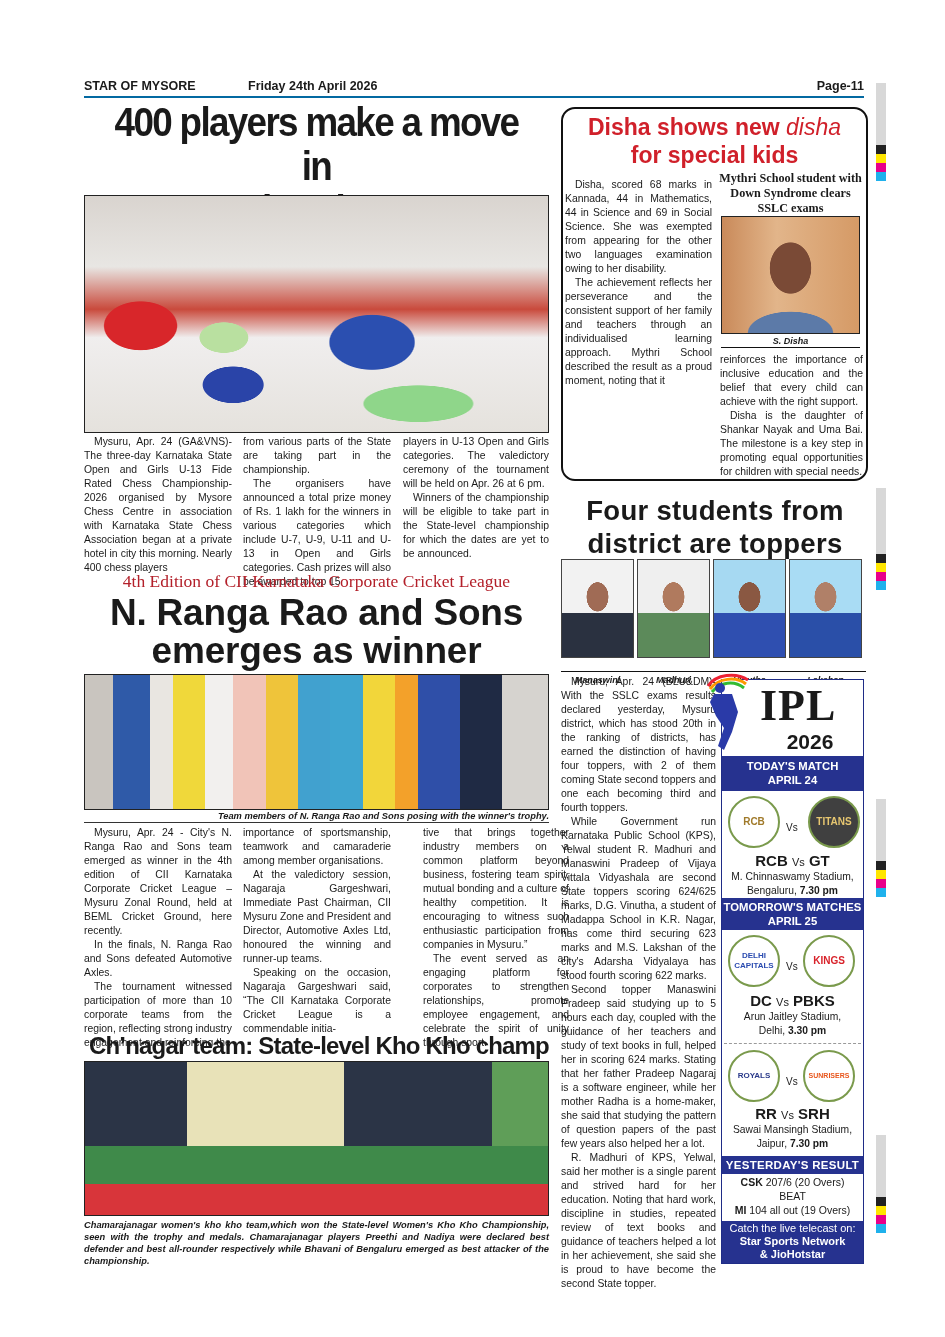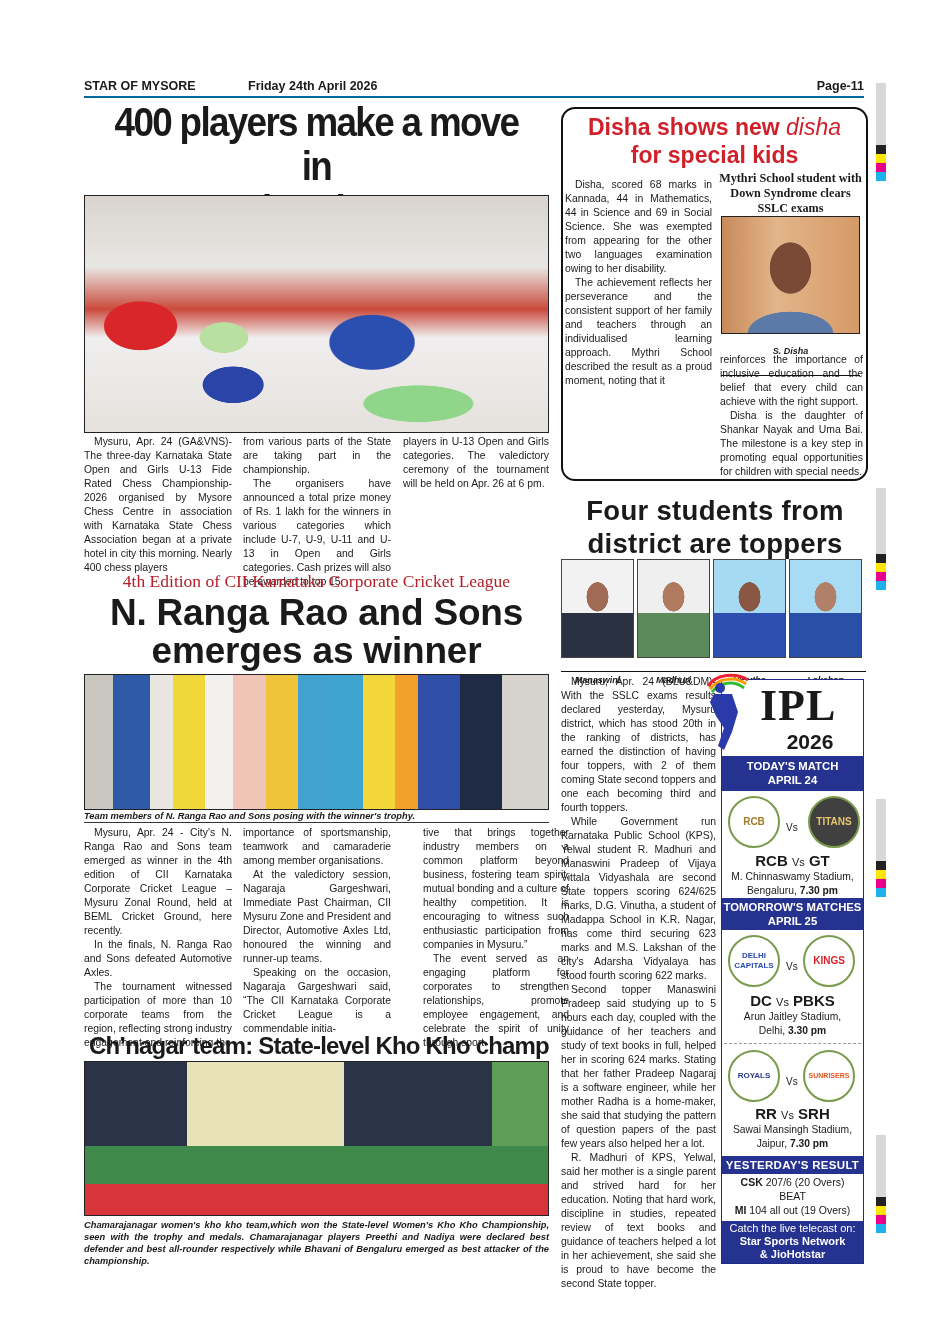--- a/index.html
+++ b/index.html
@@ -52,34 +52,34 @@
                 linear-gradient(90deg, #c98a5a, #e2b58a 40%, #d59a66); }
   .ph-topper { position: absolute; top: 559px; width: 73px; height: 99px; border: 1px solid #444; }
   .t1 { left: 561px; background: radial-gradient(ellipse 18px 24px at 50% 38%, #a06b55 0 60%, transparent 62%), linear-gradient(180deg, #f2f2f2 0 55%, #2a3140 55% 100%); }
   .t2 { left: 637px; background: radial-gradient(ellipse 18px 24px at 50% 38%, #b07a5e 0 60%, transparent 62%), linear-gradient(180deg, #efefef 0 55%, #5c8a5a 55% 100%); }
   .t3 { left: 713px; background: radial-gradient(ellipse 18px 24px at 50% 38%, #8a5842 0 60%, transparent 62%), linear-gradient(180deg, #a6d9f2 0 55%, #2f4fb0 55% 100%); }
   .t4 { left: 789px; background: radial-gradient(ellipse 18px 24px at 50% 38%, #b08068 0 60%, transparent 62%), linear-gradient(180deg, #a9dcf4 0 55%, #2a4fa8 55% 100%); }
   .topper-name { position: absolute; top: 675px; width: 73px; text-align: center; font-size: 9px; font-weight: bold; font-style: italic; }
   .topper-rule { left: 561px; top: 671px; width: 305px; height: 0; border-top: 1.5px solid #111; }
 
   .caption { font-size: 9.3px; font-style: italic; font-weight: bold; }
-  .cap-cricket { left: 84px; top: 811px; width: 465px; text-align: left; border-bottom: 1px solid #333; padding-bottom: 1px; }
+  .cap-cricket { left: 84px; top: 811px; width: 465px; text-align: right; border-bottom: 1px solid #333; padding-bottom: 1px; }
   .cap-kho { left: 84px; top: 1219px; width: 465px; text-align: justify; line-height: 12px; }
 
   
   .col { position: absolute; font-size: 10.4px; line-height: 14px; text-align: justify; hyphens: manual; }
   .col p { text-indent: 10px; }
   .col p.noind { text-indent: 10px; }
 
   
   .disha-box { left: 561px; top: 107px; width: 307px; height: 374px; border: 2px solid #111; border-radius: 14px; }
   .disha-title { left: 561px; top: 113px; width: 307px; text-align: center; font-weight: bold; font-size: 23px; line-height: 28px; color: #d0202a; }
   .disha-title i { font-weight: normal; }
   .disha-sub { left: 718px; top: 171px; width: 145px; text-align: center; font-family: "Liberation Serif", serif; font-weight: bold; font-size: 12.2px; line-height: 15px; }
-  .disha-photo-cap { left: 721px; top: 346px; width: 139px; text-align: center; font-size: 9px; font-weight: bold; font-style: italic; border-bottom: 1.5px solid #111; padding-bottom: 19px; }
+  .disha-photo-cap { left: 721px; top: 336px; width: 139px; text-align: center; font-size: 9px; font-weight: bold; font-style: italic; border-bottom: 1.5px solid #111; padding-bottom: 1px; }
 
   
   .ipl-box { left: 721px; top: 679px; width: 143px; height: 585px; border: 1.5px solid #1f2c86; background: #fff; }
   .ipl-logo { left: 702px; top: 672px; width: 52px; height: 82px; }
   .ipl-title { left: 760px; top: 684px; width: 100px; text-align: left; font-family: "Liberation Serif", serif; font-weight: bold; font-size: 44px; line-height: 44px; letter-spacing: 1px; }
   .ipl-year { left: 760px; top: 730px; width: 100px; text-align: center; font-weight: bold; font-size: 21px; }
   .band { position: absolute; left: 722px; width: 141px; background: #26328f; color: #fff; text-align: center; font-weight: bold; font-size: 11.3px; line-height: 14px; }
   .b-today { top: 756px; height: 35px; padding-top: 3px; }
   .b-tomorrow { top: 898px; height: 32px; padding-top: 2px; }
   .b-yesterday { top: 1156px; height: 18px; padding-top: 2px; font-size: 11.5px; letter-spacing: 0.3px; }
@@ -141,20 +141,21 @@
 <div class="photo ph-chess" title="Children playing chess at tables in a hall"></div>
 <div class="col" style="left:84px; top:435px; width:148px;">
   <p>Mysuru, Apr. 24 (GA&amp;VNS)- The three-day Karnataka State Open and Girls U-13 Fide Rated Chess Championship-2026 organised by Mysore Chess Centre in association with Karnataka State Chess Association began at a private hotel in city this morning. Nearly 400 chess players</p>
 </div>
 <div class="col" style="left:243px; top:435px; width:148px;">
   <p class="noind" style="text-indent:0">from various parts of the State are taking part in the championship.</p>
   <p>The organisers have announced a total prize money of Rs. 1 lakh for the winners in various categories which include U-7, U-9, U-11 and U-13 in Open and Girls categories. Cash prizes will also be awarded to top 15</p>
 </div>
 <div class="col" style="left:403px; top:435px; width:146px;">
   <p style="text-indent:0">players in U-13 Open and Girls categories. The valedictory ceremony of the tournament will be held on Apr. 26 at 6 pm.</p>
+  <p>Winners of the championship will be eligible to take part in the State-level championship for which the dates are yet to be announced.</p>
 </div>
 
 <div class="abs h-cricket-kicker">4th Edition of CII Karnataka Corporate Cricket League</div>
 <div class="abs h-cricket">
   <div>N. Ranga Rao and Sons</div>
   <div>emerges as winner</div>
 </div>
 <div class="photo ph-cricket"></div>
 <div class="abs caption cap-cricket">Team members of N. Ranga Rao and Sons posing with the winner's trophy.</div>
 <div class="col" style="left:84px; top:826px; width:148px;">

